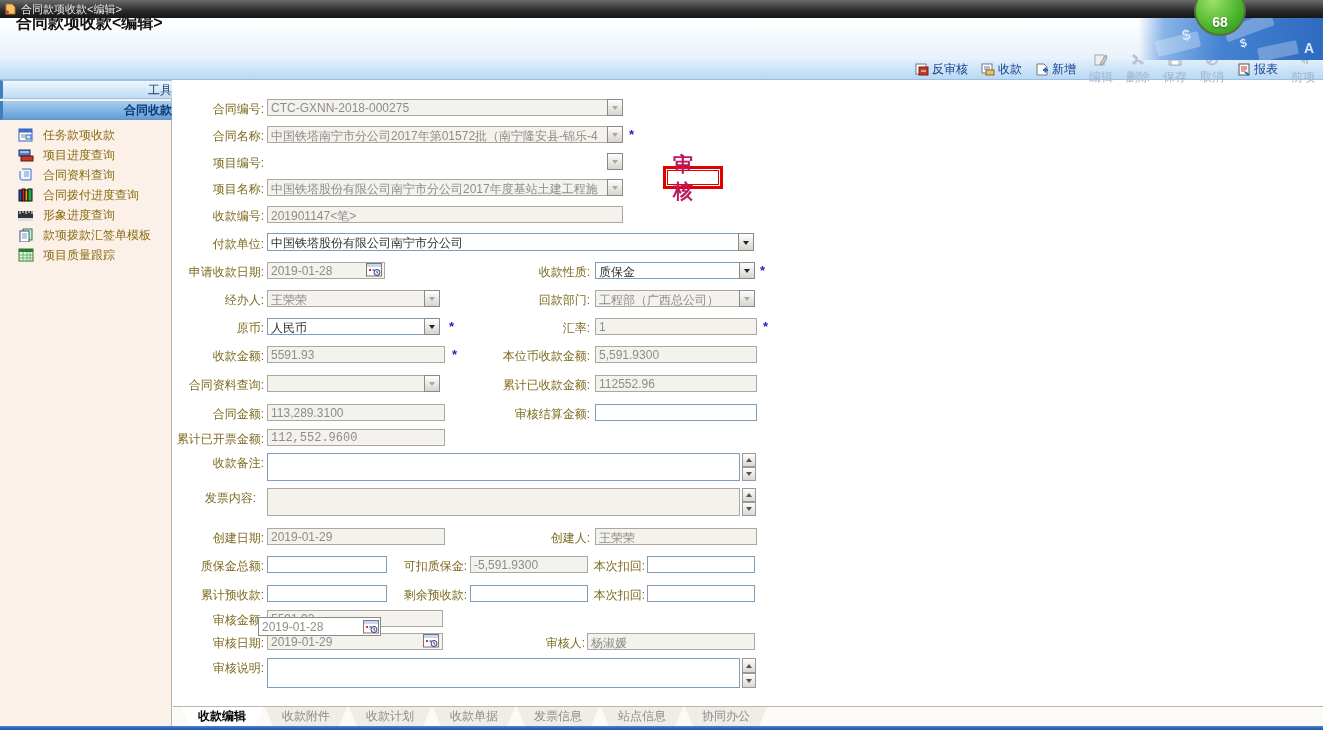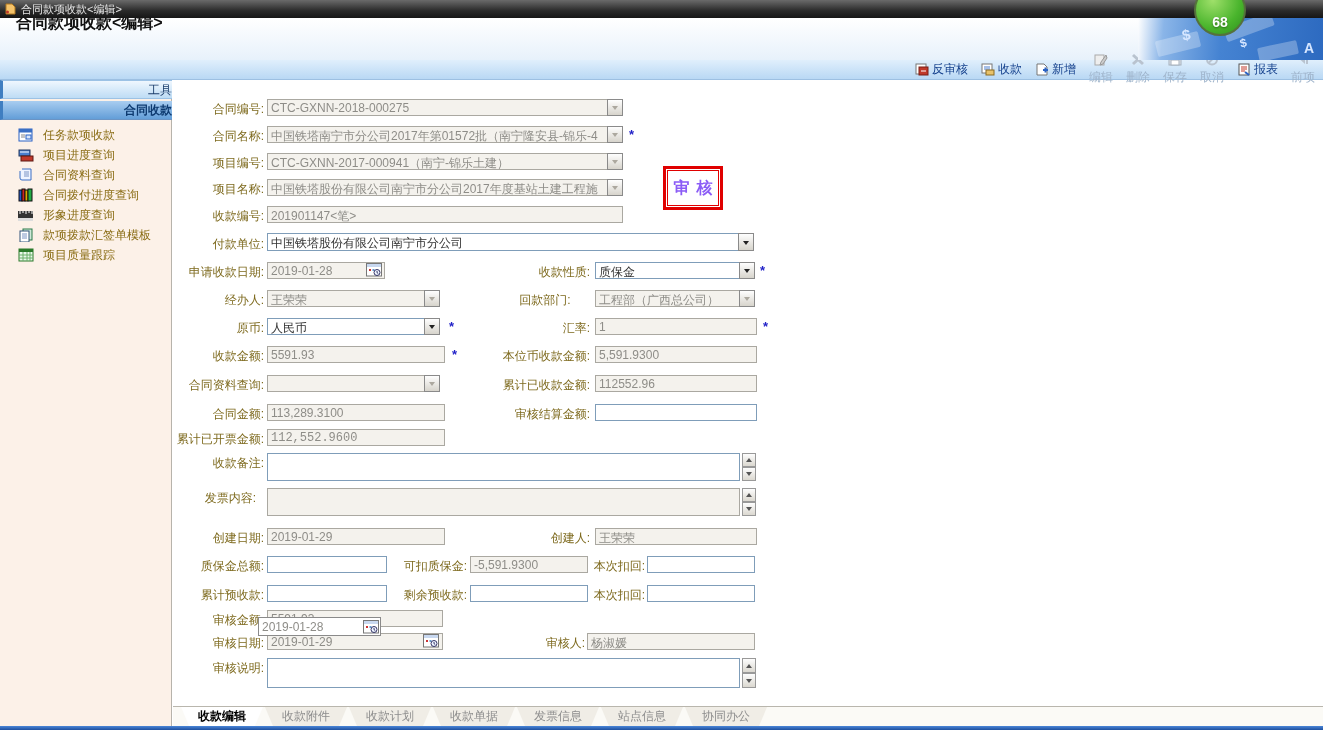--- a/index.html
+++ b/index.html
@@ -67,23 +67,23 @@
     background:linear-gradient(#fefefe,#d7d4cc); display:flex; align-items:center; justify-content:center; cursor:pointer;}
   .combo-btn::after { content:""; width:0; height:0; border:3px solid transparent; border-top:4px solid #222; margin-top:4px; }
   .combo-btn.dis::after { border-top-color:#aca89f; }
   .spin { position:absolute; width:14px; border:1px solid #999; cursor:pointer;
     background:linear-gradient(#fdfdfd,#dbd8d0); display:flex; align-items:center; justify-content:center; }
   .spin.up::after { content:""; border:3px solid transparent; border-bottom:4px solid #555; margin-bottom:3px;}
   .spin.dn::after { content:""; border:3px solid transparent; border-top:4px solid #555; margin-top:3px;}
   .cal-btn { position:absolute; width:16px; height:15px; cursor:pointer; }
   .req { position:absolute; color:#2222c8; font-weight:bold; font-size:13px; }
 
-  .stamp { position:absolute; left:663px; top:166px; width:60px; height:44px; background:#fff;
+  .stamp { position:absolute; left:663px; top:166px; width:60px; height:23px; background:#fff;
     border:3px solid #e00000; box-shadow: inset 0 0 0 1px #ffffff, inset 0 0 0 2px #e00000;
-    color:#8b5cf6; font-weight:bold; font-size:16px; letter-spacing:7px; padding-left:7px;
+    color:#be185d; font-weight:bold; font-size:20px; letter-spacing:7px; padding-left:7px;
     display:flex; align-items:center; justify-content:center; z-index:6;}
 
   .float-date { position:absolute; left:258px; top:617px; width:123px; height:19px; background:#fff;
     border:1px solid #8a8a8a; z-index:7; font-size:12px; color:#8e8d88; padding:2px 3px; }
   .float-date .cal-btn { right:1px; top:1px; }
 
   
   .tabstrip { position:absolute; left:173px; top:706px; width:1150px; height:20px;
     background:#fbfaf6; border-top:1px solid #b9b6ad; display:flex; padding-left:8px; }
   .tab { height:19px; line-height:18px; padding:0 17px; font-size:12px; color:#8d8d8d;
@@ -263,21 +263,20 @@
   <div class="lbl" style="left:150px; top:101px; width:114px;">合同编号:</div>
   <div class="field dis" style="left:267px; top:99px; width:341px;">CTC-GXNN-2018-000275</div>
   <div class="combo-btn dis" style="left:607px; top:99px;"></div>
 
   <div class="lbl" style="left:150px; top:128px; width:114px;">合同名称:</div>
   <div class="field dis" style="left:267px; top:126px; width:341px;">中国铁塔南宁市分公司2017年第01572批（南宁隆安县-锦乐-4</div>
   <div class="combo-btn dis" style="left:607px; top:126px;"></div>
   <div class="req" style="left:629px; top:127px;">*</div>
 
   <div class="lbl" style="left:150px; top:155px; width:114px;">项目编号:</div>
-  <div class="field dis" style="left:267px; top:153px; width:341px;">CTC-GXNN-2017-000941（南宁-锦乐土建）</div>
   <div class="combo-btn dis" style="left:607px; top:153px;"></div>
 
   <div class="lbl" style="left:150px; top:181px; width:114px;">项目名称:</div>
   <div class="field dis" style="left:267px; top:179px; width:341px;">中国铁塔股份有限公司南宁市分公司2017年度基站土建工程施</div>
   <div class="combo-btn dis" style="left:607px; top:179px;"></div>
 
   <div class="lbl" style="left:150px; top:208px; width:114px;">收款编号:</div>
   <div class="field dis" style="left:267px; top:206px; width:356px;">201901147&lt;笔&gt;</div>
 
   <div class="lbl" style="left:150px; top:236px; width:114px;">付款单位:</div>
@@ -297,21 +296,21 @@
       </svg>
   </div>
   <div class="lbl" style="left:476px; top:264px; width:114px;">收款性质:</div>
   <div class="field" style="left:595px; top:262px; width:145px;">质保金</div>
   <div class="combo-btn" style="left:739px; top:262px;"></div>
   <div class="req" style="left:760px; top:263px;">*</div>
 
   <div class="lbl" style="left:150px; top:292px; width:114px;">经办人:</div>
   <div class="field dis" style="left:267px; top:290px; width:158px;">王荣荣</div>
   <div class="combo-btn dis" style="left:424px; top:290px;"></div>
-  <div class="lbl" style="left:488px; top:292px; width:114px;text-align:center;">回款部门:</div>
+  <div class="lbl" style="left:476px; top:292px; width:114px;">回款部门:</div>
   <div class="field dis" style="left:595px; top:290px; width:145px;">工程部（广西总公司）</div>
   <div class="combo-btn dis" style="left:739px; top:290px;"></div>
 
   <div class="lbl" style="left:150px; top:320px; width:114px;">原币:</div>
   <div class="field" style="left:267px; top:318px; width:158px;">人民币</div>
   <div class="combo-btn" style="left:424px; top:318px;"></div>
   <div class="req" style="left:449px; top:319px;">*</div>
   <div class="lbl" style="left:476px; top:320px; width:114px;">汇率:</div>
   <div class="field dis" style="left:595px; top:318px; width:162px;">1</div>
   <div class="req" style="left:763px; top:319px;">*</div>

